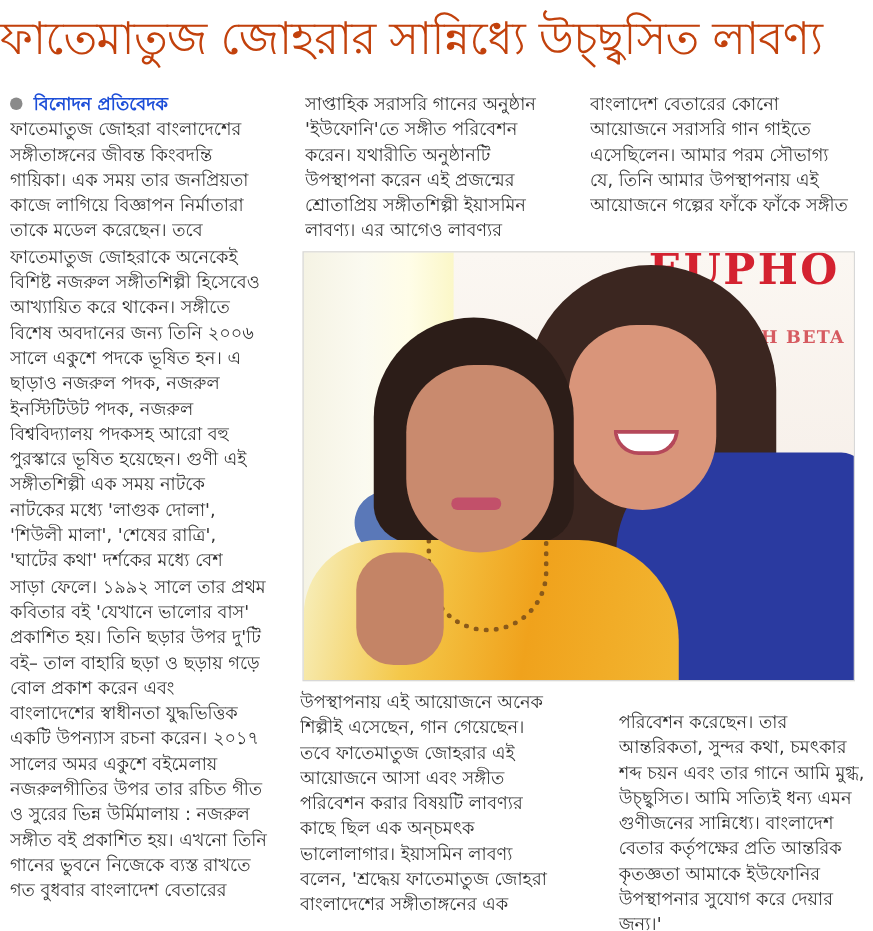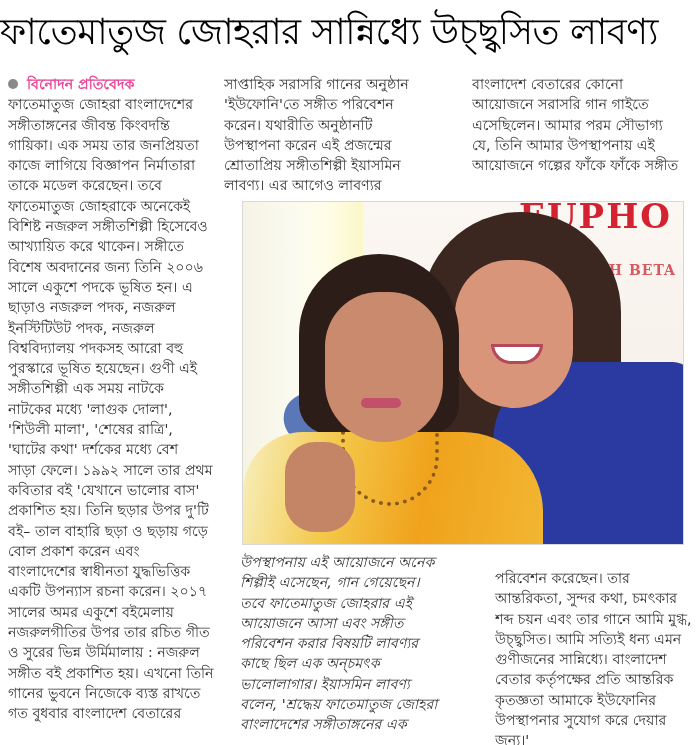--- a/index.html
+++ b/index.html
@@ -2,37 +2,37 @@
 <html><head>
   <meta charset="utf-8">
   <style>
     html, body { margin:0; padding:0; }
     body {
       width:698px; height:745px; background:#ffffff; position:relative; overflow:hidden;
       font-family:"DejaVu Sans", sans-serif; color:#2b2b2b;
     }
     .headline {
       position:absolute; left:0; top:4px; width:572px; height:56px;
-      text-align:right; color:#000000; font-size:36px; line-height:56px;
+      text-align:right; color:#c2410c; font-size:36px; line-height:56px;
       font-family:"DejaVu Sans", sans-serif; letter-spacing:-0.5px; white-space:nowrap;
     }
     .col {
       position:absolute; font-size:14.2px; line-height:20.3px; color:#333;
       white-space:nowrap;
     }
     .col .line { display:block; height:20.3px; overflow:hidden; }
-    .byline { font-weight:bold; color:#ec4899; display:flex; align-items:center; }
+    .byline { font-weight:bold; color:#1d4ed8; display:flex; align-items:center; }
     .byline .dot {
       display:inline-block; width:10px; height:10px; border-radius:50%;
       background:#8a8a8a; margin-right:4px;
     }
     #col1 { left:8px; top:74px; width:222px; }
-    #col2 { left:224px; top:74px; width:222px; }
+    #col2 { left:244px; top:74px; width:222px; }
     #col3 { left:472px; top:74px; width:222px; }
-    #col2b { left:240px; top:552px; width:222px;font-style:italic; }
+    #col2b { left:240px; top:552px; width:222px; }
     #col3b { left:472px; top:568px; width:222px;margin-left:23px; }
 
     .photo {
       position:absolute; left:242px; top:201px; width:440px; height:342px;
       border:1px solid #d8d8d8; overflow:hidden; background:#f7f4ea;
     }
     .photo .bg-left { position:absolute; left:0; top:0; width:120px; height:342px;
       background:linear-gradient(90deg,#f5f3e4 0%,#fbfaf0 40%,#fffde8 70%,#fbf7c8 100%); }
     .photo .bg-right { position:absolute; left:120px; top:0; width:320px; height:342px;
       background:linear-gradient(180deg,#fbf7f2 0%,#f6efe9 60%,#efe6df 100%); }

